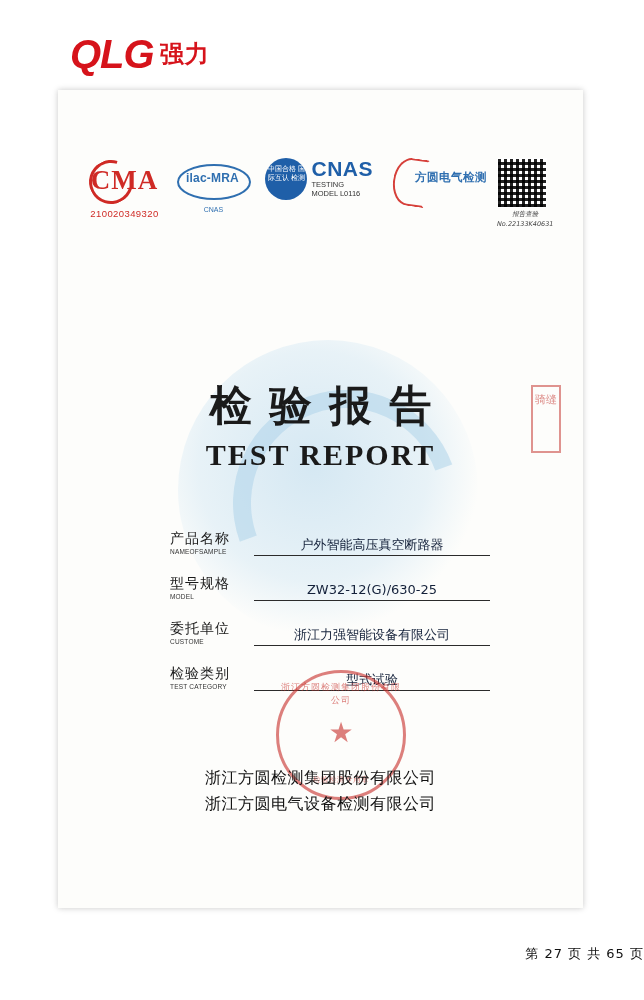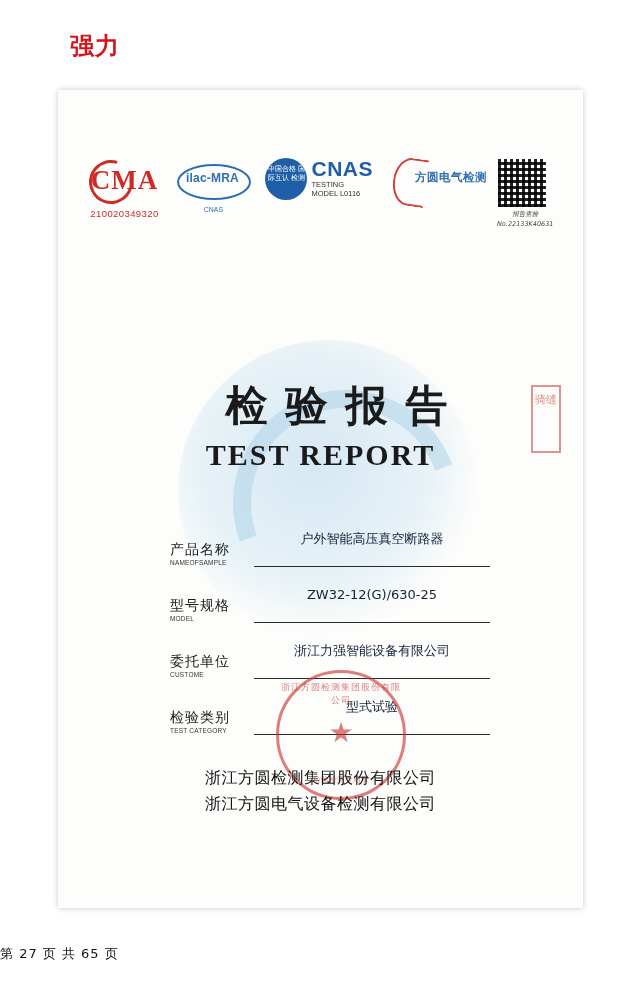--- a/index.html
+++ b/index.html
@@ -256,21 +256,20 @@
     left: 0;
     width: 525px;
     text-align: center;
     font-family: "DejaVu Sans", sans-serif;
     font-size: 42px;
     font-weight: bold;
     letter-spacing: 18px;
     text-indent: 18px;
     color: #1a1a1a;
     z-index: 3;
-    padding-left: 16px;
   }
   .title-en {
     position: absolute;
     top: 348px;
     left: 0;
     width: 525px;
     text-align: center;
     font-family: "Liberation Serif", serif;
     font-size: 30px;
     font-weight: bold;
@@ -310,21 +309,21 @@
     letter-spacing: 0.2px;
     line-height: 9px;
   }
   .field-value {
     flex: 1;
     border-bottom: 1px solid #2b2b2b;
     text-align: center;
     font-family: "DejaVu Sans", serif;
     font-size: 13px;
     color: #14213a;
-    padding-bottom: 19px;
+    padding-bottom: 2px;
     line-height: 17px;
     white-space: nowrap;
   }
 
   
   .seal {
     position: absolute;
     left: 218px;
     top: 580px;
     width: 124px;
@@ -402,31 +401,32 @@
     line-height: 26px;
     letter-spacing: 0.5px;
   }
 
   
   .footer {
     position: absolute;
     left: 0;
     top: 945px;
     width: 644px;
-    text-align: left;
+    text-align: right;
     font-family: "DejaVu Sans", serif;
     font-size: 13px;
     color: #111;
     letter-spacing: 1px;
   }
 </style>
 </head>
 <body>
 
 <div class="brand">
+  <span class="brand-qlg">QLG</span>
   <span class="brand-cn">强力</span>
 </div>
 
 <div class="sheet">
 
   <div class="logo-row">
 
     <div class="logo">
       <div class="cma-mark">
         <div class="cma-ring"></div>

